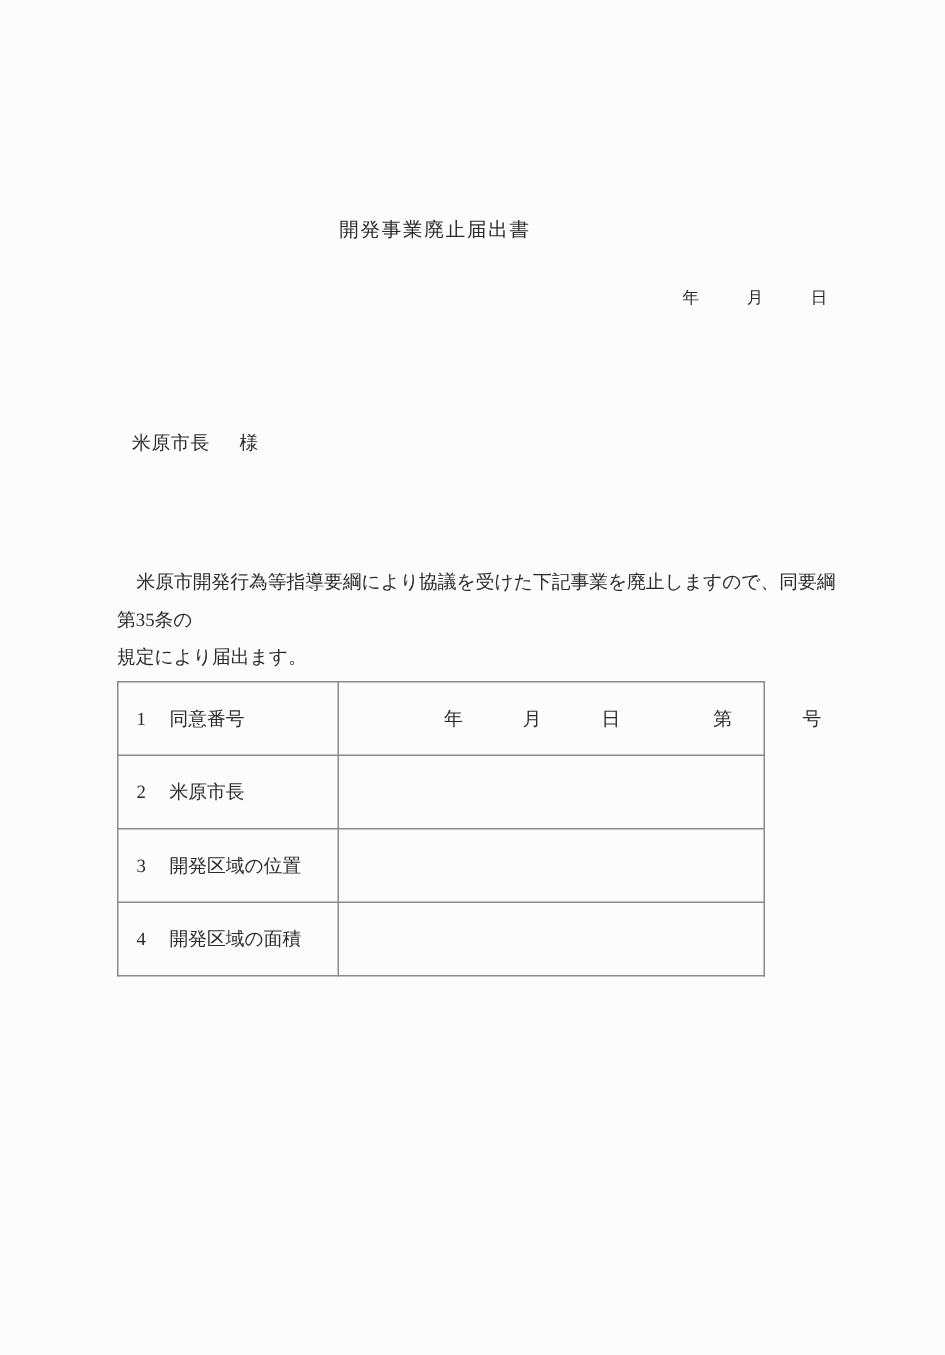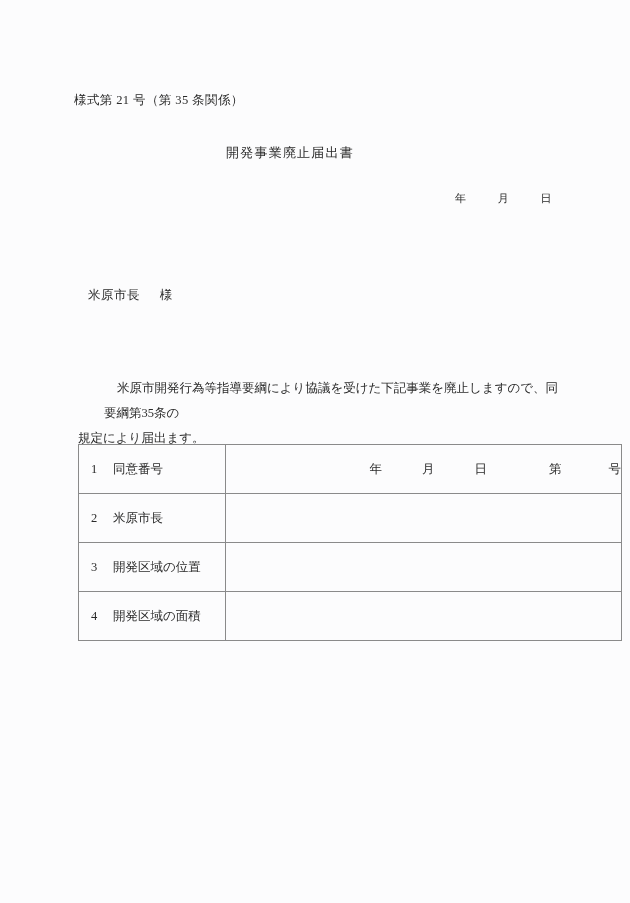--- a/index.html
+++ b/index.html
@@ -92,29 +92,29 @@
 
   
   .body-text {
     position: absolute;
     left: 78px;
     top: 376px;
     width: 480px;
     font-size: 12.5px;
     line-height: 25px;
   }
-  .body-text .line1 { text-indent: 13px; display: block; margin-left: 26px; }
+  .body-text .line1 { text-indent: 13px; display: block; }
   .body-text .line2 { display: block; }
 
   
   .form-table {
     position: absolute;
     left: 78px;
-    top: 444px;
-    width: 544px;
+    top: 454px;
+    width: 432px;
     border-collapse: collapse;
     table-layout: fixed;
   }
   .form-table td {
     border: 1px solid #8a8a8a;
     font-size: 12.5px;
     padding: 0;
     vertical-align: middle;
   }
   .form-table td.label-cell {
@@ -138,21 +138,20 @@
   .form-table .consent-value .gap-a { display: inline-block; width: 40px; }
   .form-table .consent-value .gap-b { display: inline-block; width: 40px; }
   .form-table .consent-value .gap-c { display: inline-block; width: 62px; }
   .form-table .consent-value .gap-d { display: inline-block; width: 47px; }
 </style>
 </head>
 <body>
 
 <div class="page">
 
-  <div class="form-no">様式第 21 号（第 35 条関係）</div>
 
   <div class="doc-title">開発事業廃止届出書</div>
 
   <div class="date-line">
     <span class="d-unit">年</span>
     <span class="d-unit">月</span>
     <span class="d-unit">日</span>
   </div>
 
   <div class="addressee">

